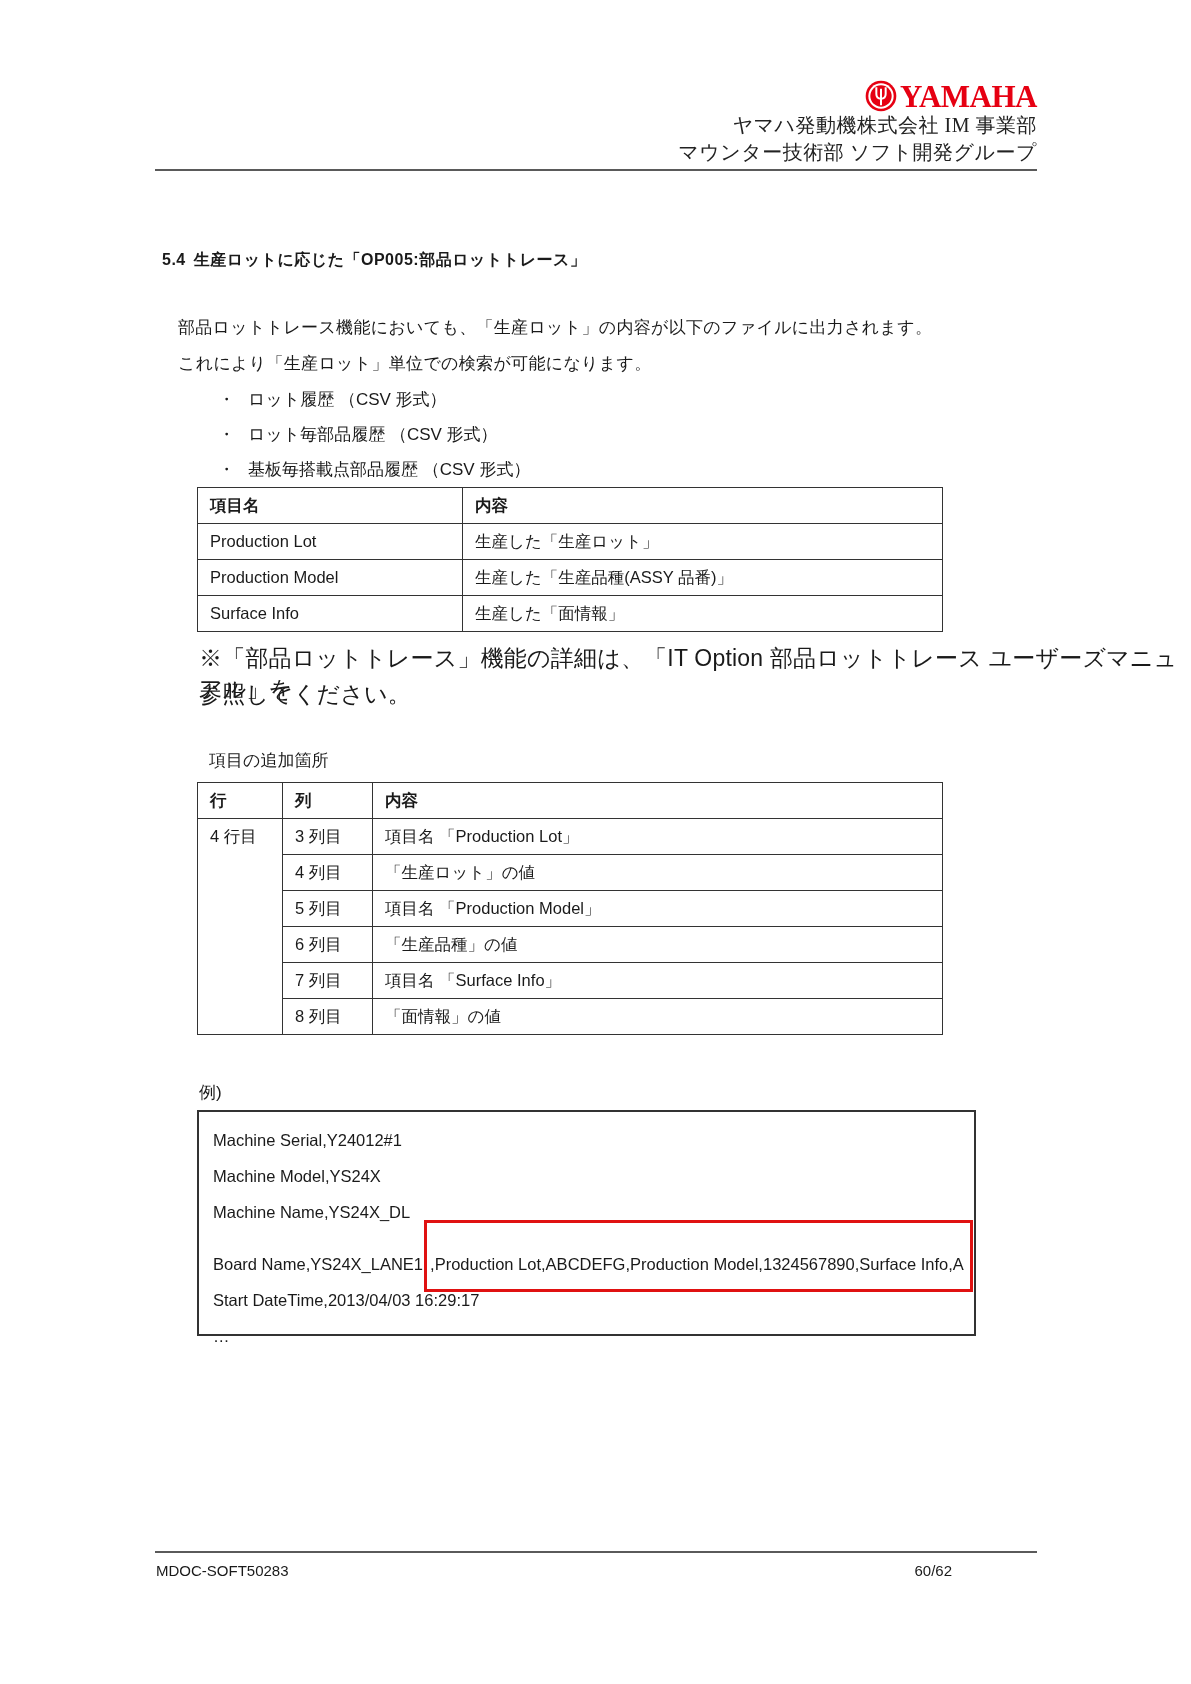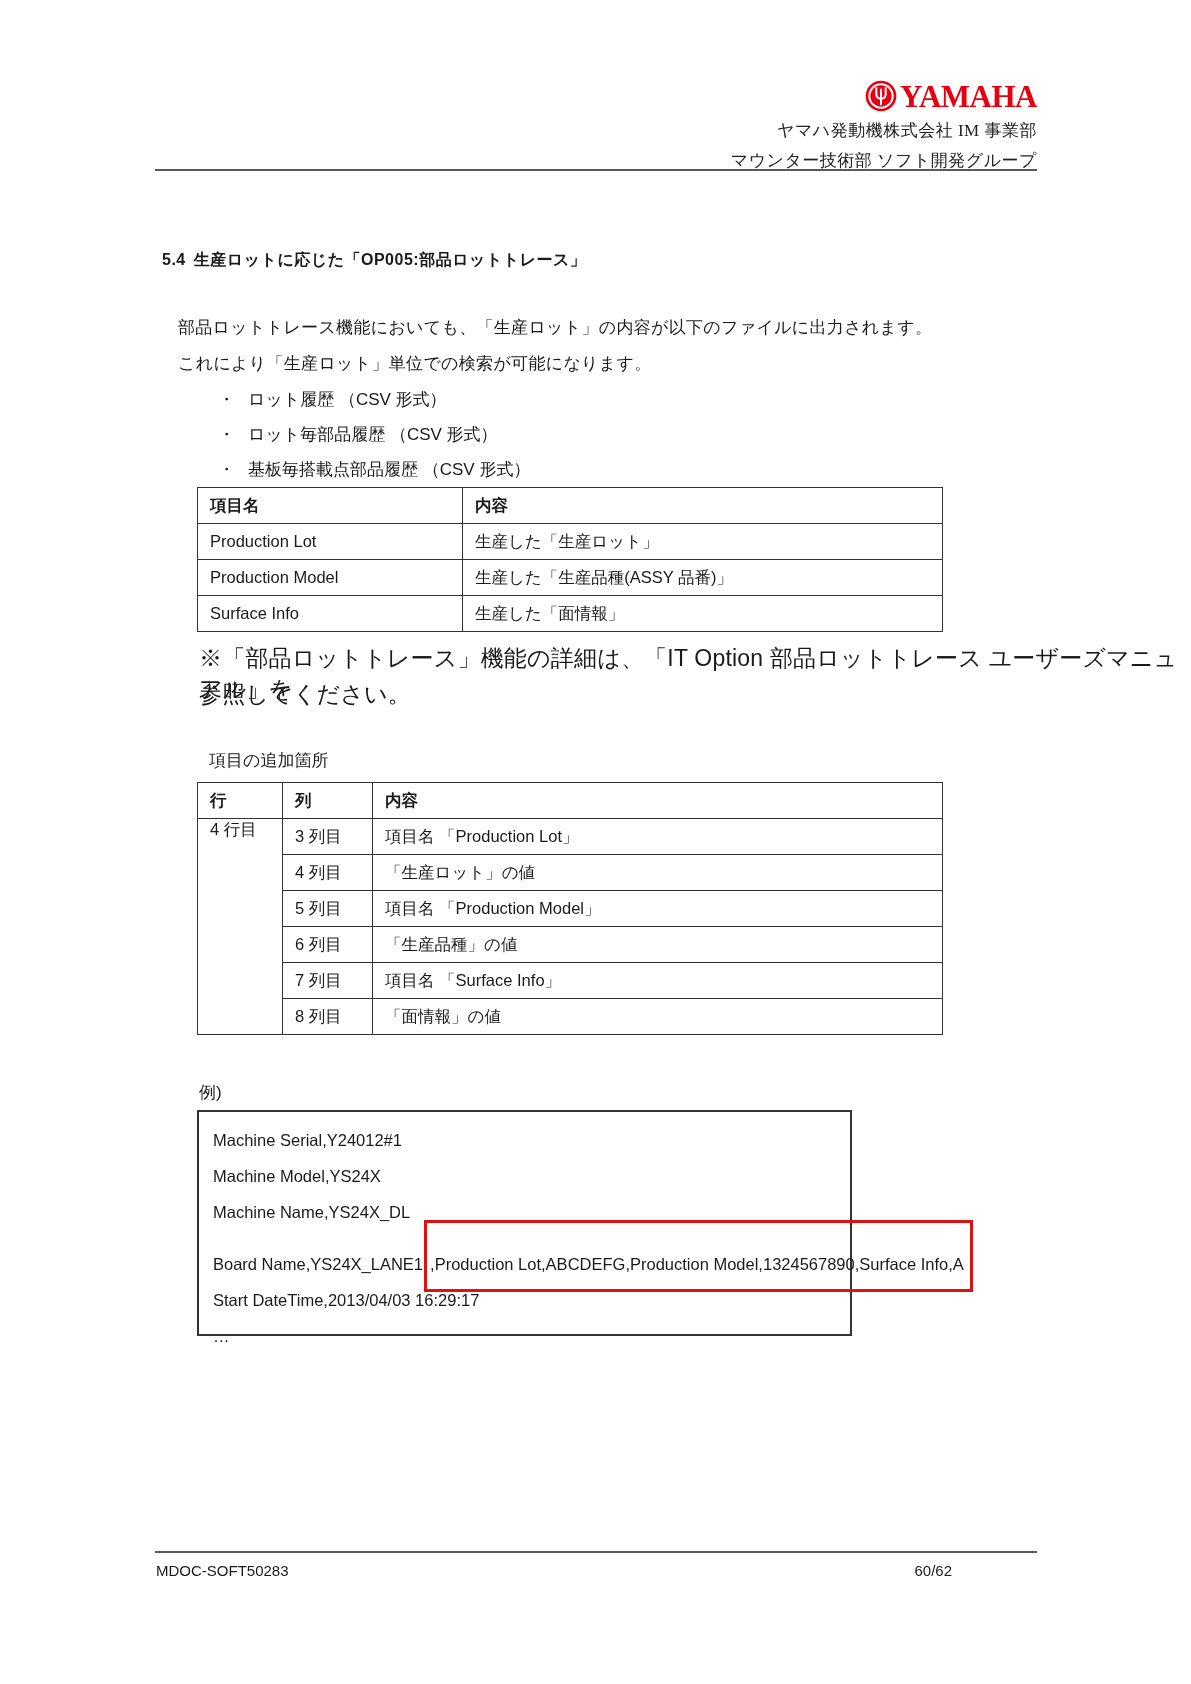--- a/index.html
+++ b/index.html
@@ -7,21 +7,21 @@
   .page {
     position:relative; width:1191px; height:1684px; background:#fff;
     font-family:"Liberation Sans", sans-serif; color:#1a1a1a; overflow:hidden;
   }
 
   
   .hdr { position:absolute; top:80px; right:154px; text-align:right;font-family:Liberation Serif, serif; }
   .logo-row { display:flex; align-items:center; justify-content:flex-end; gap:3px; }
   .logo-mark { width:32px; height:32px; display:block; }
   .logo-text { font-size:31px; font-weight:bold; color:#e60012; letter-spacing:-0.5px; line-height:1; }
-  .company { font-size:17px; color:#222; margin-top:7px; letter-spacing:0.5px; }
+  .company { font-size:20px; color:#222; margin-top:0; letter-spacing:0.5px; }
   .hdr-rule { position:absolute; left:155px; width:882px; top:169px; border-top:2px solid #5a5a5a; }
 
   
   .heading { position:absolute; left:162px; top:250px; font-size:16px; font-weight:bold; letter-spacing:0.5px; }
   .heading .num { margin-right:8px; }
   .para { position:absolute; left:178px; font-size:17px; letter-spacing:0.3px; }
   .p1 { top:316px; } .p2 { top:352px; }
 
   .bullet { position:absolute; left:218px; font-size:17px; display:flex; }
   .bullet .mk { width:30px; }
@@ -31,30 +31,30 @@
   table { border-collapse:collapse; position:absolute; left:197px; font-size:16.5px; }
   th, td { border:1px solid #333; padding:0 12px; text-align:left; vertical-align:middle; font-weight:normal;margin-top:28px; }
   th { font-weight:bold; }
   .t1 { top:487px; width:746px; }
   .t1 th, .t1 td { height:36px; }
   .t1 .c1 { width:265px; }
   .t2 { top:782px; width:746px; }
   .t2 th, .t2 td { height:36px; }
   .t2 .cr { width:85px; }
   .t2 .cc { width:90px; }
-  .t2 td[rowspan] { vertical-align:top; }
+  .t2 td[rowspan] { vertical-align:top; padding-top:7px; }
 
   .note { position:absolute; left:199px; font-size:23px; letter-spacing:0.2px; }
   .n1 { top:643px; } .n2 { top:679px; }
 
   .add-caption { position:absolute; left:199px; top:749px; font-size:17px;margin-left:10px; }
 
   
   .ex-caption { position:absolute; left:199px; top:1081px; font-size:17px; }
-  .ex-box { position:absolute; left:197px; top:1110px; width:655px; height:226px;
+  .ex-box { position:absolute; left:197px; top:1110px; width:779px; height:226px;
             border:2px solid #333; padding:10px 0 0 14px; font-size:16.5px; overflow:visible; }
   .ex-line { line-height:36px; white-space:nowrap; }
   .hl { display:inline-block; border:3px solid #e01111; padding:23px 6px 7px 3px;
         margin:-10px 0 -10px 1px; white-space:nowrap; }
 
   
   .ftr-rule { position:absolute; left:155px; width:882px; top:1551px; border-top:2px solid #5a5a5a; }
   .ftr-doc { position:absolute; left:156px; top:1562px; font-size:15px; }
   .ftr-page { position:absolute; right:239px; top:1562px; font-size:15px; }
 </style>

